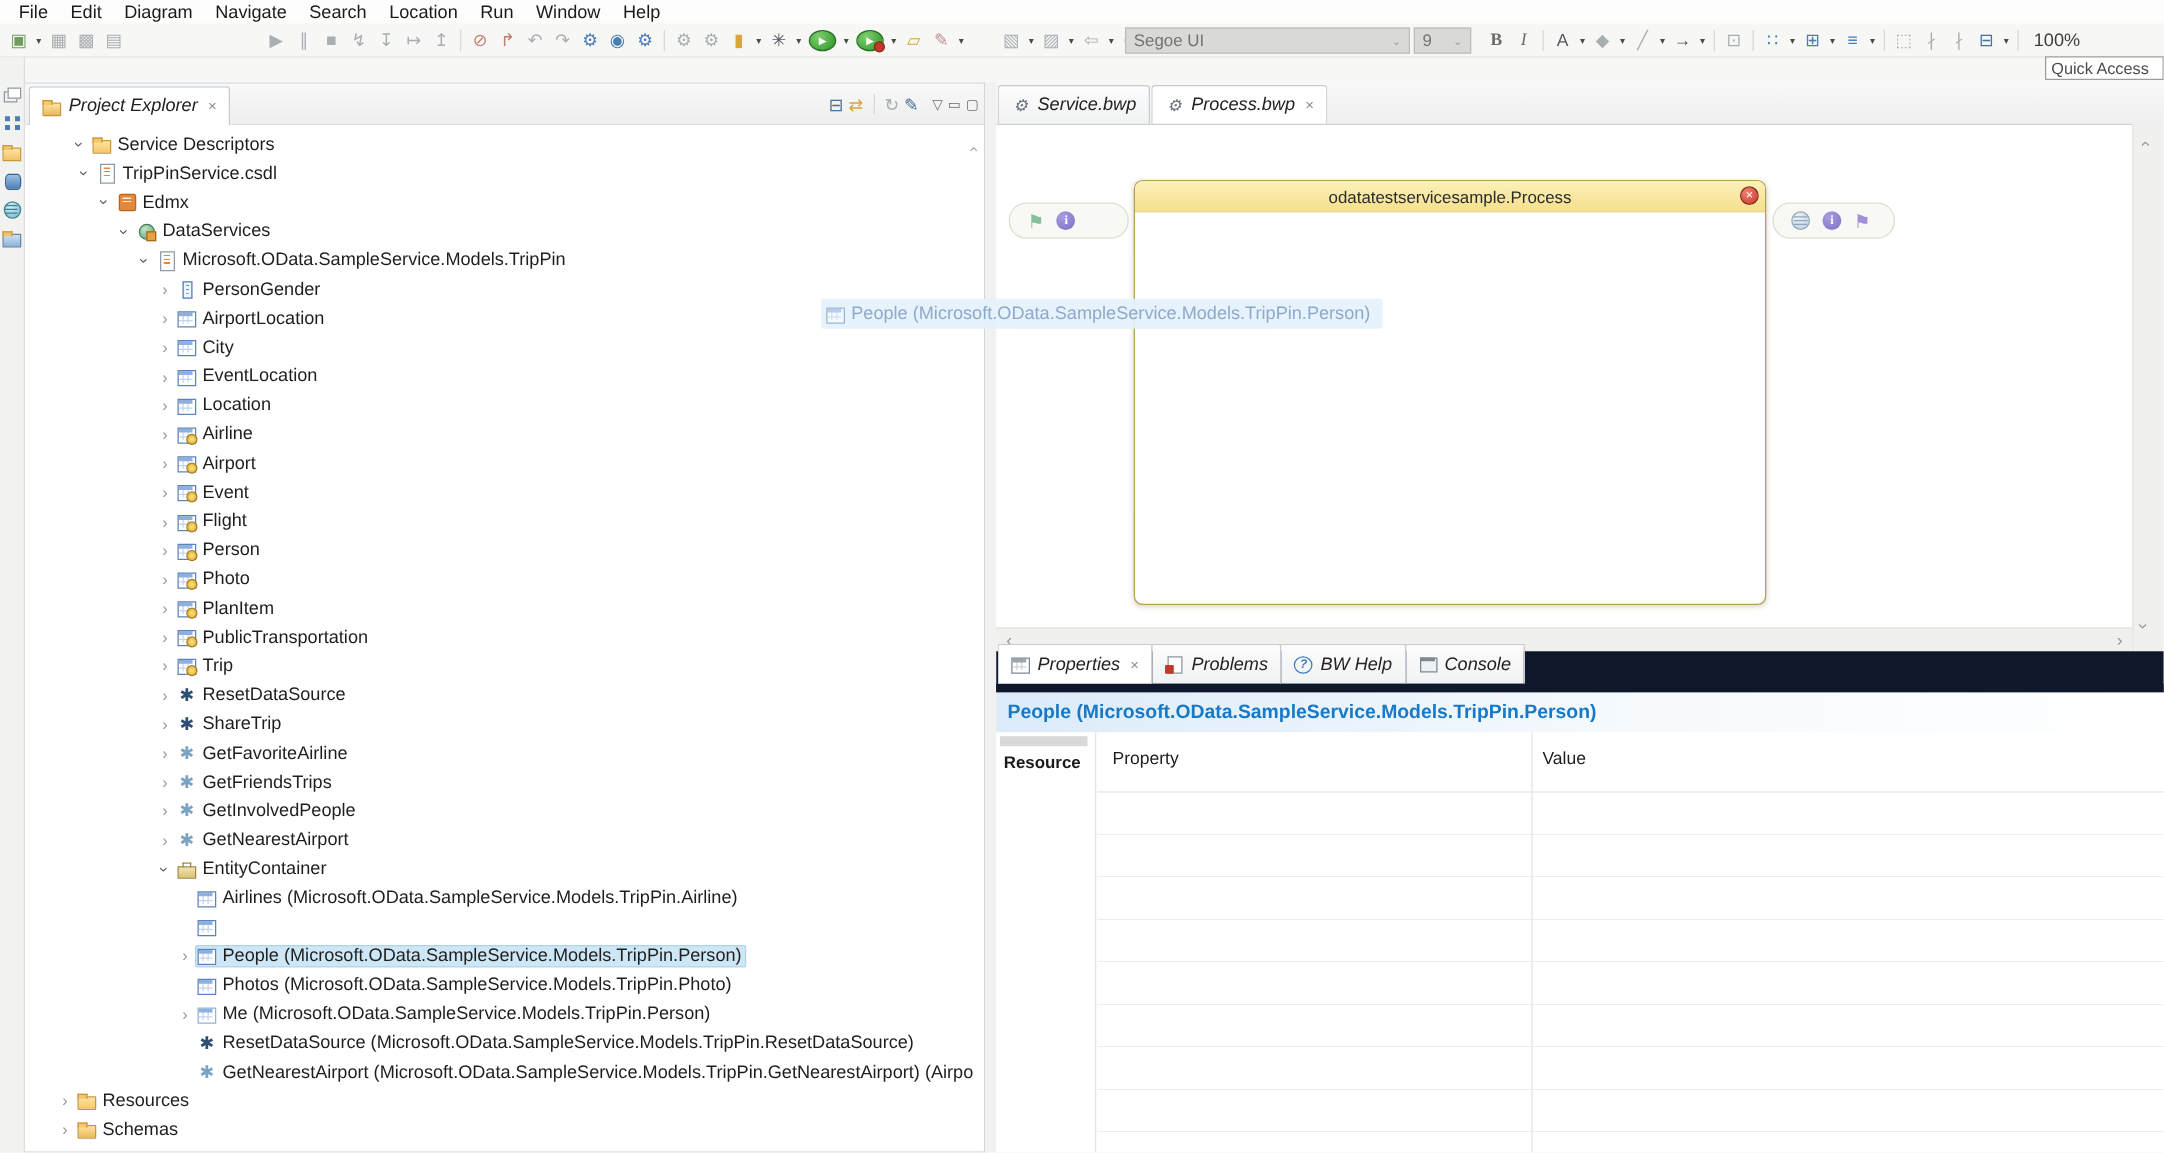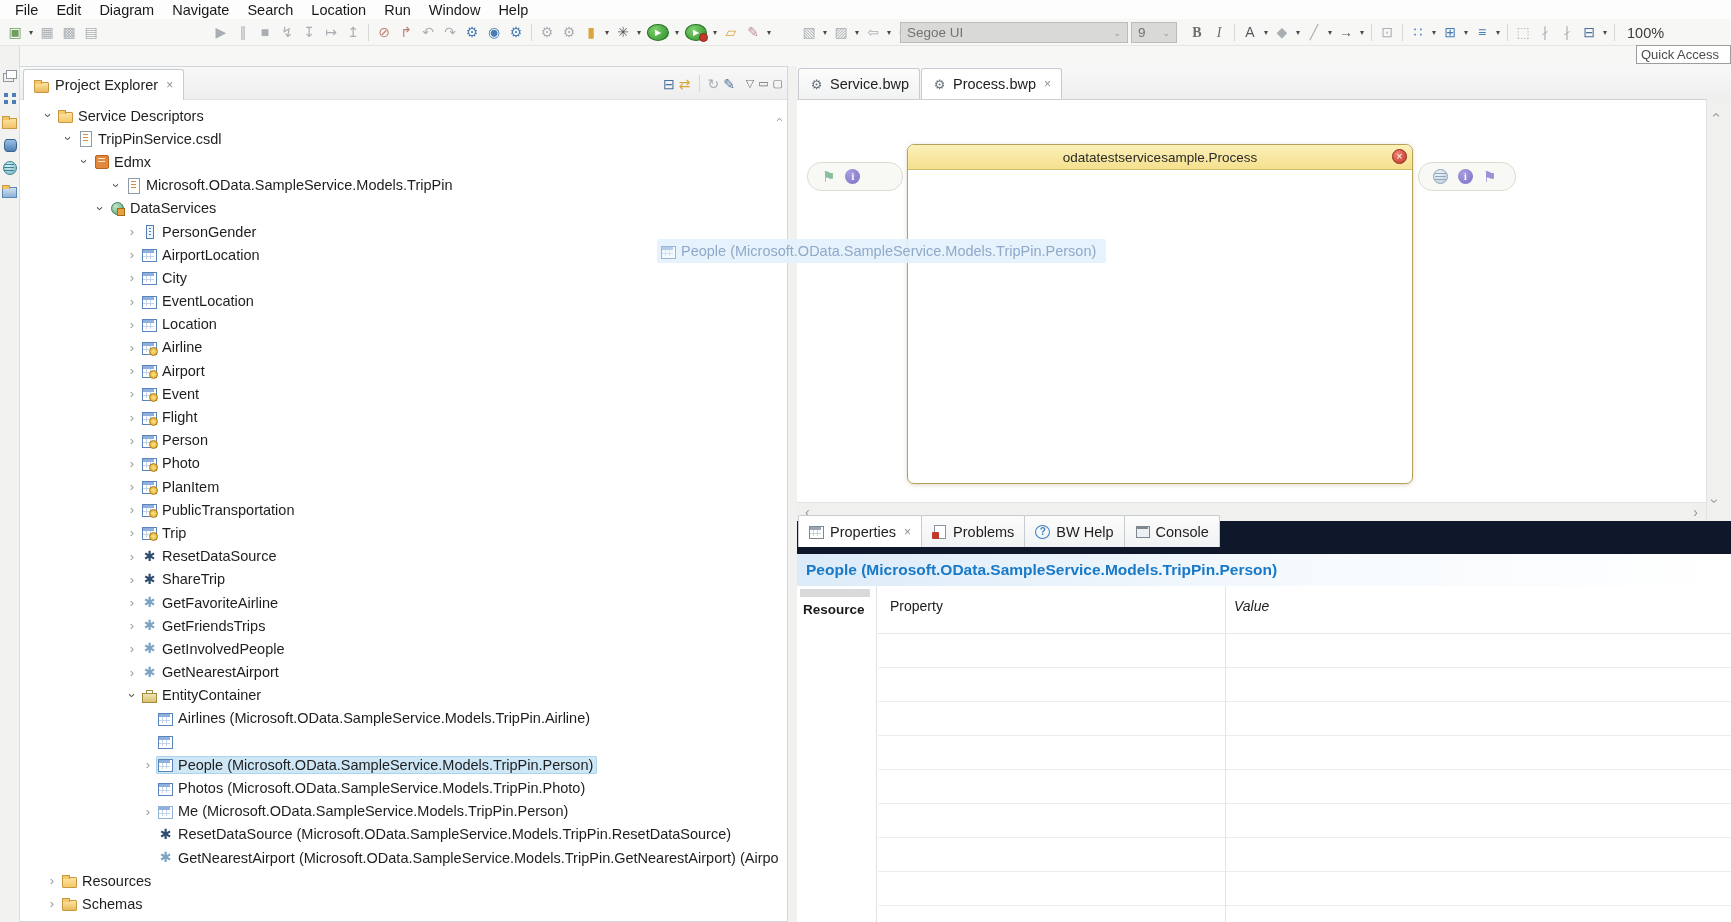--- a/index.html
+++ b/index.html
@@ -64,21 +64,21 @@
   .r-db::before { content:''; position:absolute; left:2px; top:2px; width:11px; height:11px;
           border-radius:3px/5px; background:linear-gradient(#9cc0e8,#4d7fb5); border:1px solid #3a618c; }
   .r-globe::before { content:''; position:absolute; left:1px; top:1px; width:12px; height:12px; border-radius:50%;
           border:1px solid #3f8394; background:radial-gradient(circle at 35% 30%,#d6f0f5,#6fb3c2); }
   .r-globe::after { content:''; position:absolute; left:2px; top:7px; width:10px; height:1px; background:#3f8394;
           box-shadow:0 -3px 0 #3f8394, 0 3px 0 #3f8394; }
 
   
   .vtab { display:inline-flex; align-items:center; gap:6px; height:31px; padding:0 10px;
           background:linear-gradient(#fcfcfc,#f1f2f3); border:1px solid #c6ccd1; border-bottom:none;
-          border-radius:3px 3px 0 0; font-size:14.5px; color:#222; cursor:default; }
+          border-radius:3px 3px 0 0; font-size:14.5px; color:#222; cursor:default;font-style:italic; }
   .vtab.on { background:#ffffff; }
   .tab-close { font-size:12px; color:#8a8f94; margin-left:2px; }
 
   
   #explorer { position:absolute; left:20px; top:66px; width:768px; height:856px; background:#fff;
               border:1px solid #d0d6da; border-left:none; }
   .exp-tabbar { position:relative; height:33px; background:linear-gradient(#f8f8f8,#eeeeee);
                 border-bottom:1px solid #e0e0e0; }
   .exp-tab { position:absolute; left:3px; top:2px; }
   .exp-tools { position:absolute; right:52px; top:0; height:33px; display:flex; align-items:center; gap:4px;
@@ -214,21 +214,21 @@
                display:flex; align-items:center; padding-left:9px;
                font-weight:bold; font-size:15.5px; color:#1879c8; }
   .bp-body { position:absolute; left:0; top:65px; width:100%; bottom:0; background:#fff; }
   .side-col { position:absolute; left:0; top:0; width:80px; height:100%; border-right:1px solid #e2e2e2; }
   .side-strip { position:absolute; left:3px; top:3px; width:70px; height:8px; background:#d9d9d9; }
   .side-tab { position:absolute; left:6px; top:16px; font-weight:bold; font-size:13.5px; color:#1a1a1a;
               cursor:default; }
   .prop-table { position:absolute; left:81px; top:0; right:0; height:100%; }
   .pt-head { position:relative; height:48px; border-bottom:1px solid #e6e9ec; font-size:14px; color:#1c1c1c; }
   .pt-h1 { position:absolute; left:12px; top:12px; }
-  .pt-h2 { position:absolute; left:356px; top:12px;font-style:italic; }
+  .pt-h2 { position:absolute; left:356px; top:12px; }
   .pt-rows { position:absolute; left:0; top:48px; right:0; bottom:0;
              background:repeating-linear-gradient(to bottom, #fff 0 33px, #e9edf0 33px 34px); }
   .pt-vline { position:absolute; left:347px; top:0; width:1px; height:100%; background:#e2e6ea; }
 </style>
 </head>
 <body>
 
 <div id="app">
 
   <div class="menubar">
@@ -358,53 +358,53 @@
           <span class="c-steel" style="cursor:default">✎</span>
         </div>
       <div class="exp-win" id="exp-win">
           <span>▽</span>
           <span>▭</span>
           <span>▢</span>
         </div>
     </div>
     <div class="tree" id="project-tree">
       <span class="tree-up">›</span>
-    <div class="trow" style="padding-left:20px">
+    <div class="trow" style="padding-left:36px">
           <span class="arr exp">›</span>
           <span class="sel">
             <span class="ti ti-folder"></span>
             <span>Service Descriptors</span>
           </span>
         </div>
         <div class="trow" style="padding-left:40px">
           <span class="arr exp">›</span>
           <span class="sel">
             <span class="ti ti-file"></span>
             <span>TripPinService.csdl</span>
           </span>
         </div>
         <div class="trow" style="padding-left:56px">
           <span class="arr exp">›</span>
           <span class="sel">
             <span class="ti ti-edmx"></span>
             <span>Edmx</span>
           </span>
         </div>
+        <div class="trow" style="padding-left:72px">
+          <span class="arr exp">›</span>
+          <span class="sel">
+            <span class="ti ti-db"></span>
+            <span>DataServices</span>
+          </span>
+        </div>
         <div class="trow" style="padding-left:88px">
           <span class="arr exp">›</span>
           <span class="sel">
             <span class="ti ti-file"></span>
             <span>Microsoft.OData.SampleService.Models.TripPin</span>
-          </span>
-        </div>
-        <div class="trow" style="padding-left:72px">
-          <span class="arr exp">›</span>
-          <span class="sel">
-            <span class="ti ti-db"></span>
-            <span>DataServices</span>
           </span>
         </div>
         <div class="trow" style="padding-left:104px">
           <span class="arr col">›</span>
           <span class="sel">
             <span class="ti ti-enum"></span>
             <span>PersonGender</span>
           </span>
         </div>
         <div class="trow" style="padding-left:104px">

